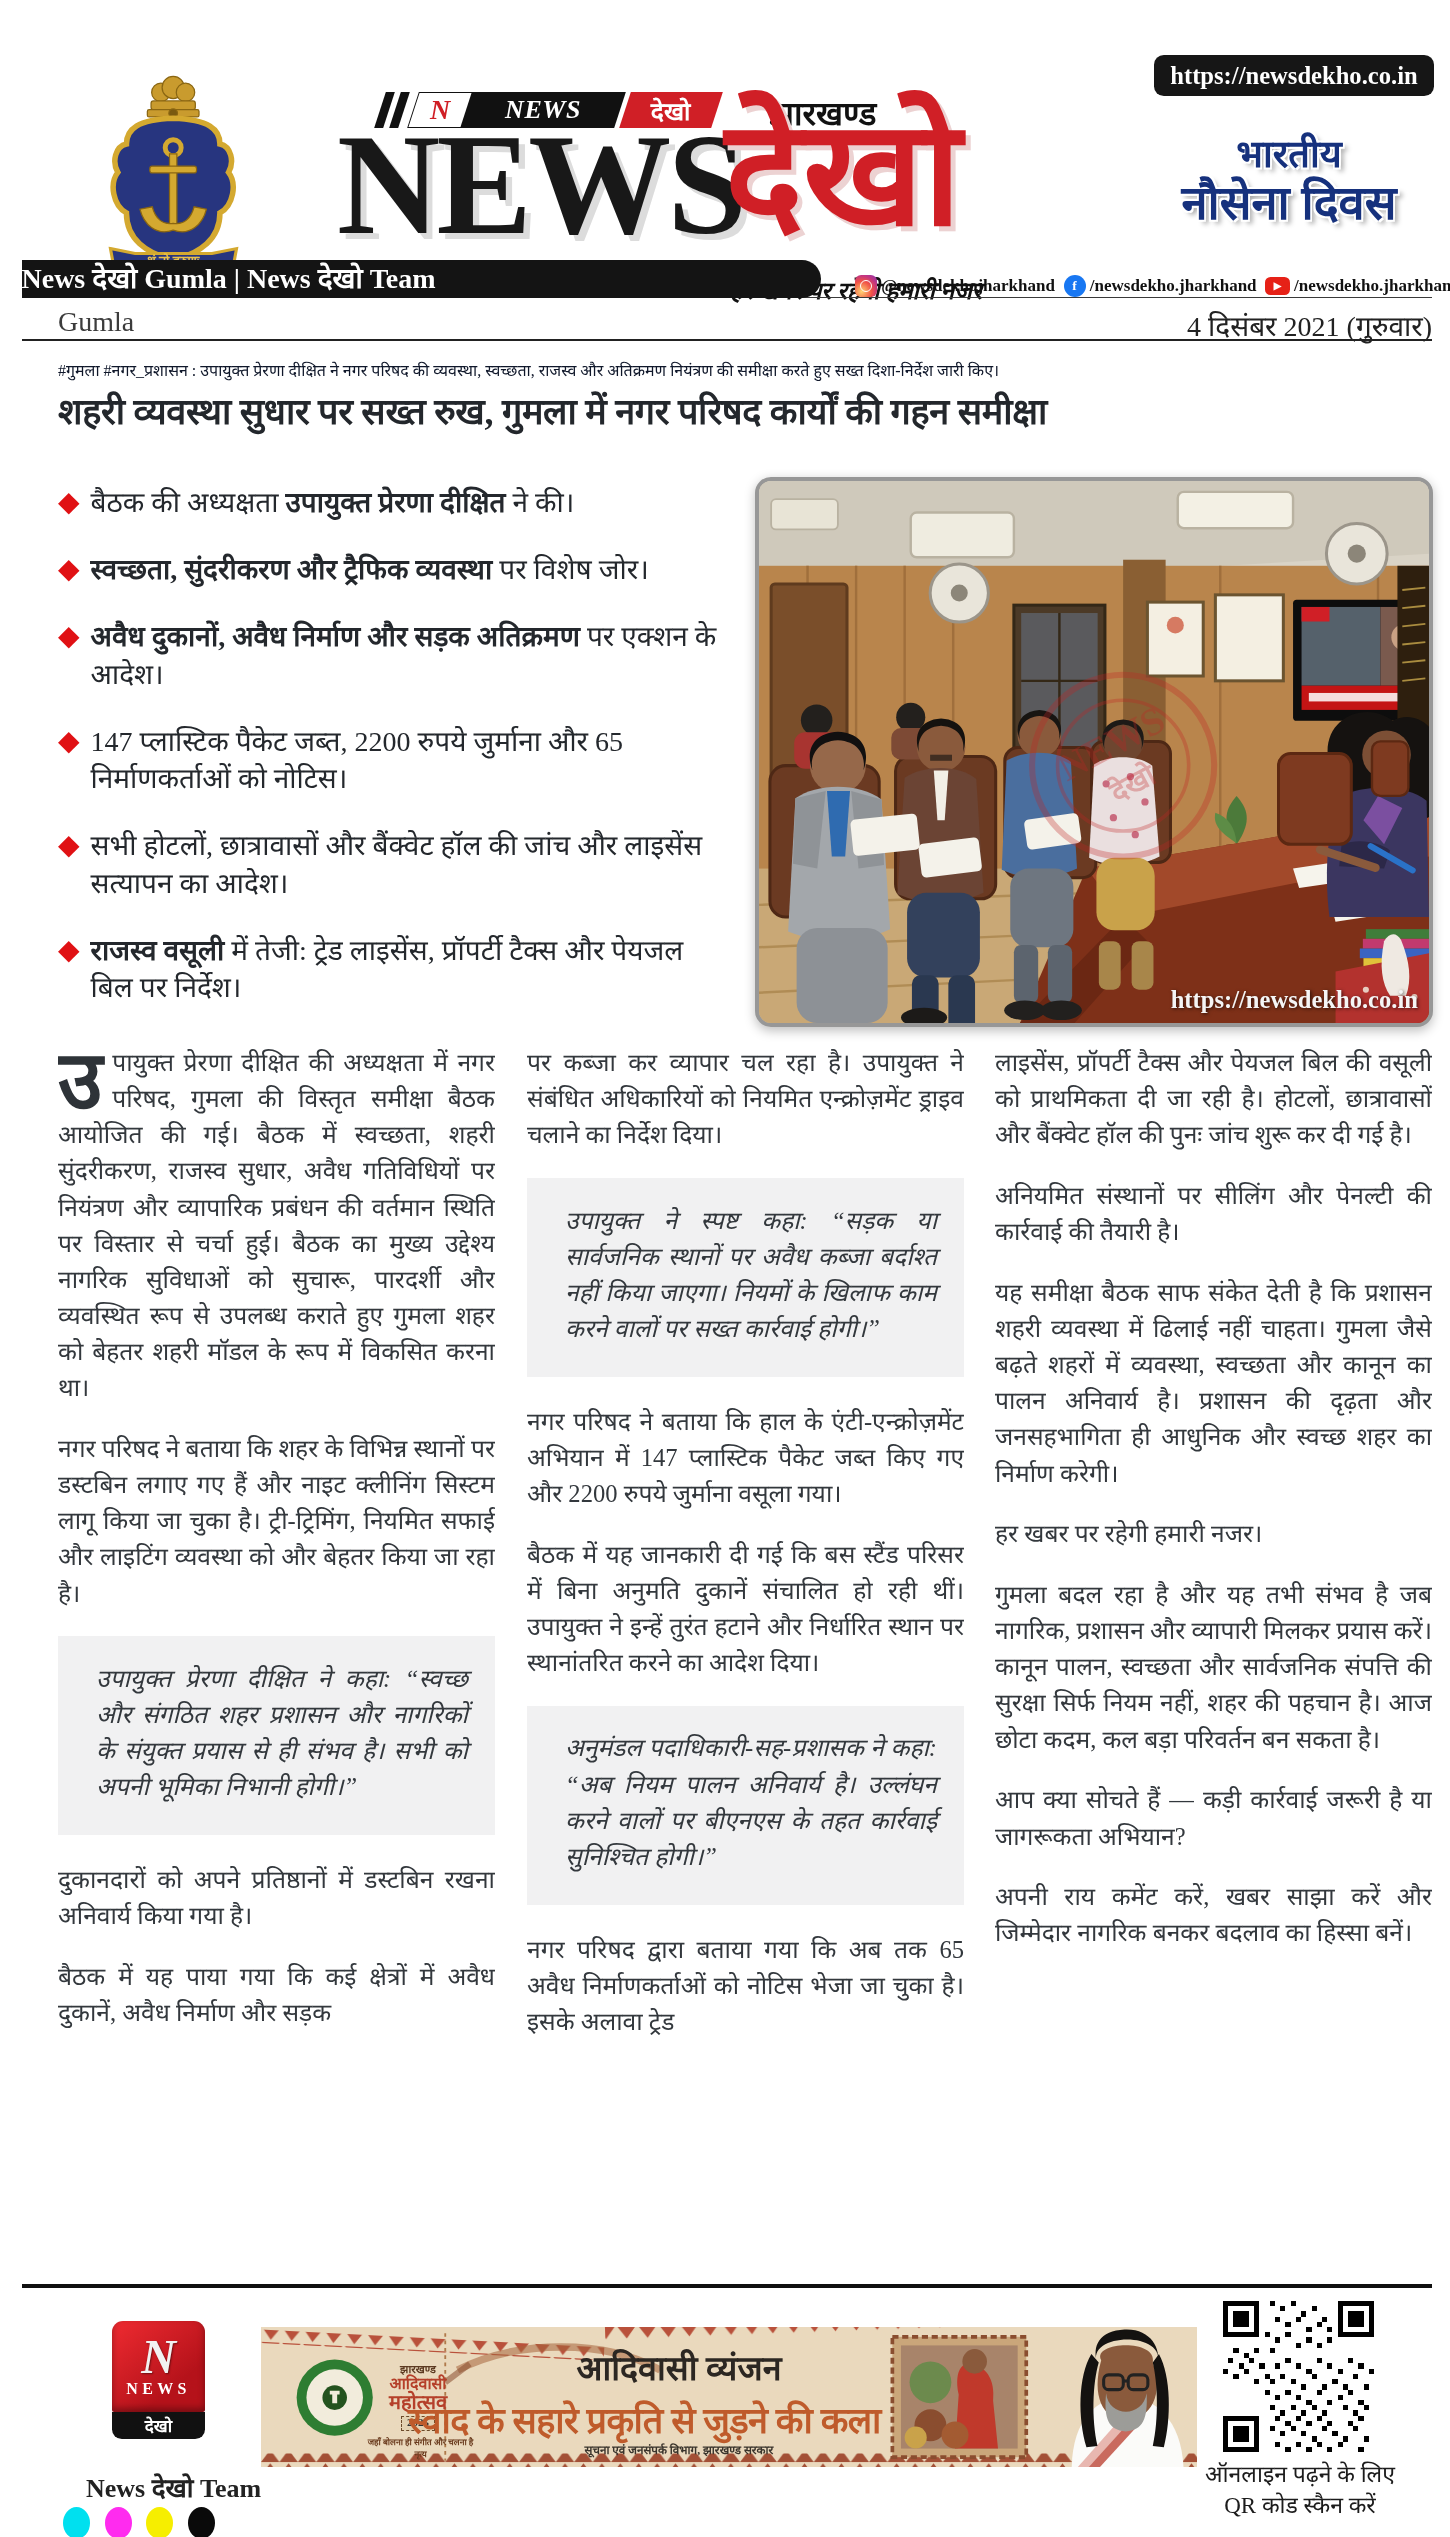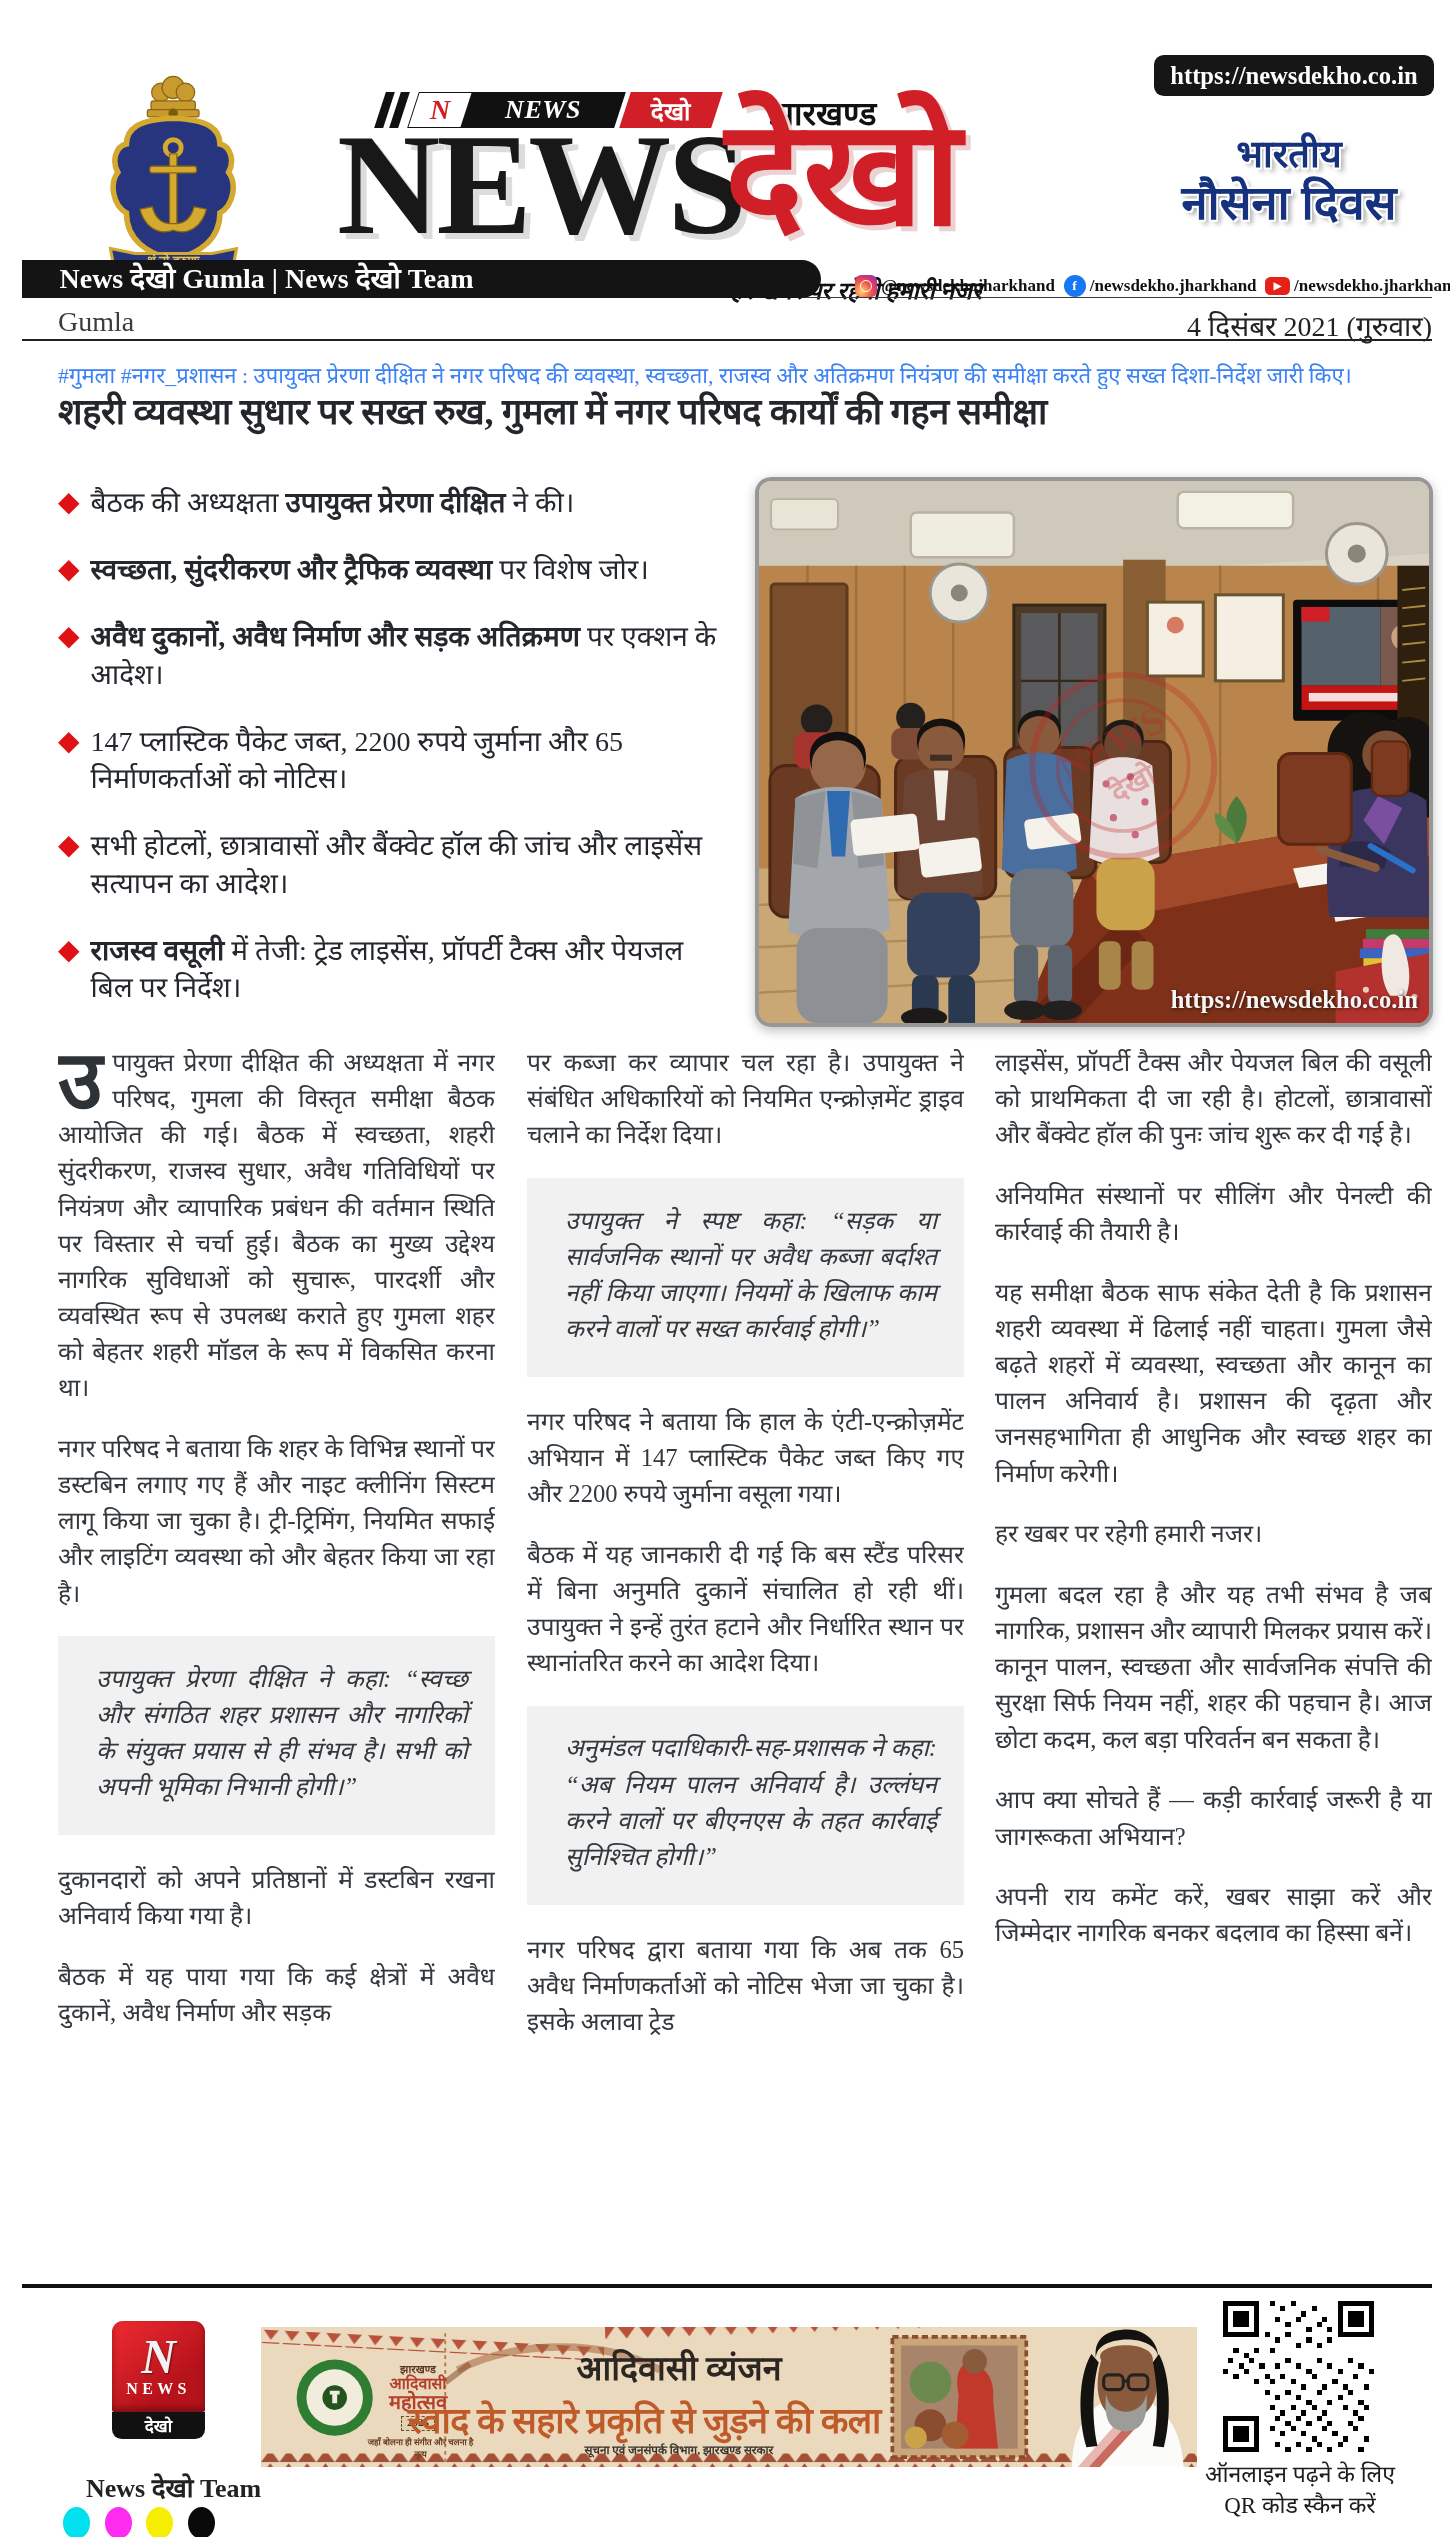--- a/index.html
+++ b/index.html
@@ -26,36 +26,36 @@
   .jharkhand{left:769px;top:90px;font-size:33px;font-weight:800;color:#111;}
   .big-dekho{left:725px;top:98px;font-size:147px;line-height:1.05;font-weight:800;color:#d01f26;
     text-shadow:4.9px 4.9px 0 #ecd2d2;}
   .tagline{left:730px;top:273px;font-size:24px;font-weight:700;font-style:italic;color:#111;}
   .navy-block{left:1137px;top:134px;width:304px;text-align:center;color:#16317d;font-weight:900;
     text-shadow:1.8px 1.8px 0 #fff,-1.8px 1.8px 0 #fff,1.8px -1.8px 0 #fff,-1.8px -1.8px 0 #fff,4.3px 4.3px 4.9px rgba(0,0,0,.35);}
   .navy-line1{font-size:38px;line-height:1.1;}
   .navy-line2{font-size:47px;line-height:1.15;}
   .hair1{left:21.5px;top:297px;width:1410px;height:1.2px;background:#3a3a3a;}
   .channel-bar{left:21.5px;top:260px;width:799px;height:38px;background:#141414;color:#fff;
-    border-radius:0 21px 21px 0;font-size:28px;font-weight:700;line-height:38px;padding-left:38px;
+    border-radius:0 21px 21px 0;font-size:28px;font-weight:700;line-height:38px;
     box-sizing:border-box;z-index:2;}
   .social-row{left:855px;top:275px;width:581px;display:flex;align-items:center;gap:8.6px;z-index:2;}
   .social-item{display:flex;align-items:center;gap:4.3px;font-size:17px;font-weight:700;color:#111;white-space:nowrap;}
   .sicon{width:22px;height:22px;border-radius:50%;position:relative;flex:0 0 auto;
     display:flex;align-items:center;justify-content:center;color:#fff;font-weight:900;font-size:13.5px;}
   .icon-instagram{border-radius:6.1px;background:radial-gradient(circle at 30% 75%,#fed373,#f15245 45%,#c13584 72%,#833ab4);}
   .icon-instagram::after{content:"";position:absolute;inset:4.9px;border:1.8px solid #fff;border-radius:50%;}
   .icon-facebook{background:#1877f2;}
   .icon-youtube{border-radius:5.5px;background:#e62117;width:24.6px;height:18.4px;font-size:9.8px;}
 
   
   .loc{left:58px;top:306px;font-size:28px;color:#3c3c3c;}
   .date{left:799px;top:306px;width:633px;text-align:right;font-size:28px;color:#222;}
   .hair2{left:21.5px;top:339px;width:1410px;height:1.8px;background:#222;}
-  .hashtag{left:58px;top:359px;width:1379px;font-size:22px;color:#3b82f6;white-space:nowrap;overflow:hidden;}
+  .hashtag{left:58px;top:359px;width:1379px;font-size:16px;color:#0f172a;white-space:nowrap;overflow:hidden;}
   .headline{left:58px;top:386px;width:1379px;font-size:36px;font-weight:800;color:#23272c;
     white-space:nowrap;overflow:hidden;letter-spacing:-0.3px;}
 
   
   .bullets{left:58px;top:484px;width:664px;}
   .bullet{display:flex;align-items:flex-start;margin-bottom:29.5px;font-size:28px;line-height:1.34;color:#24282d;}
   .diamond{color:#e01114;font-size:28px;line-height:1.25;margin-right:11px;flex:0 0 auto;}
   .bullet .b{font-weight:800;}
 
   

